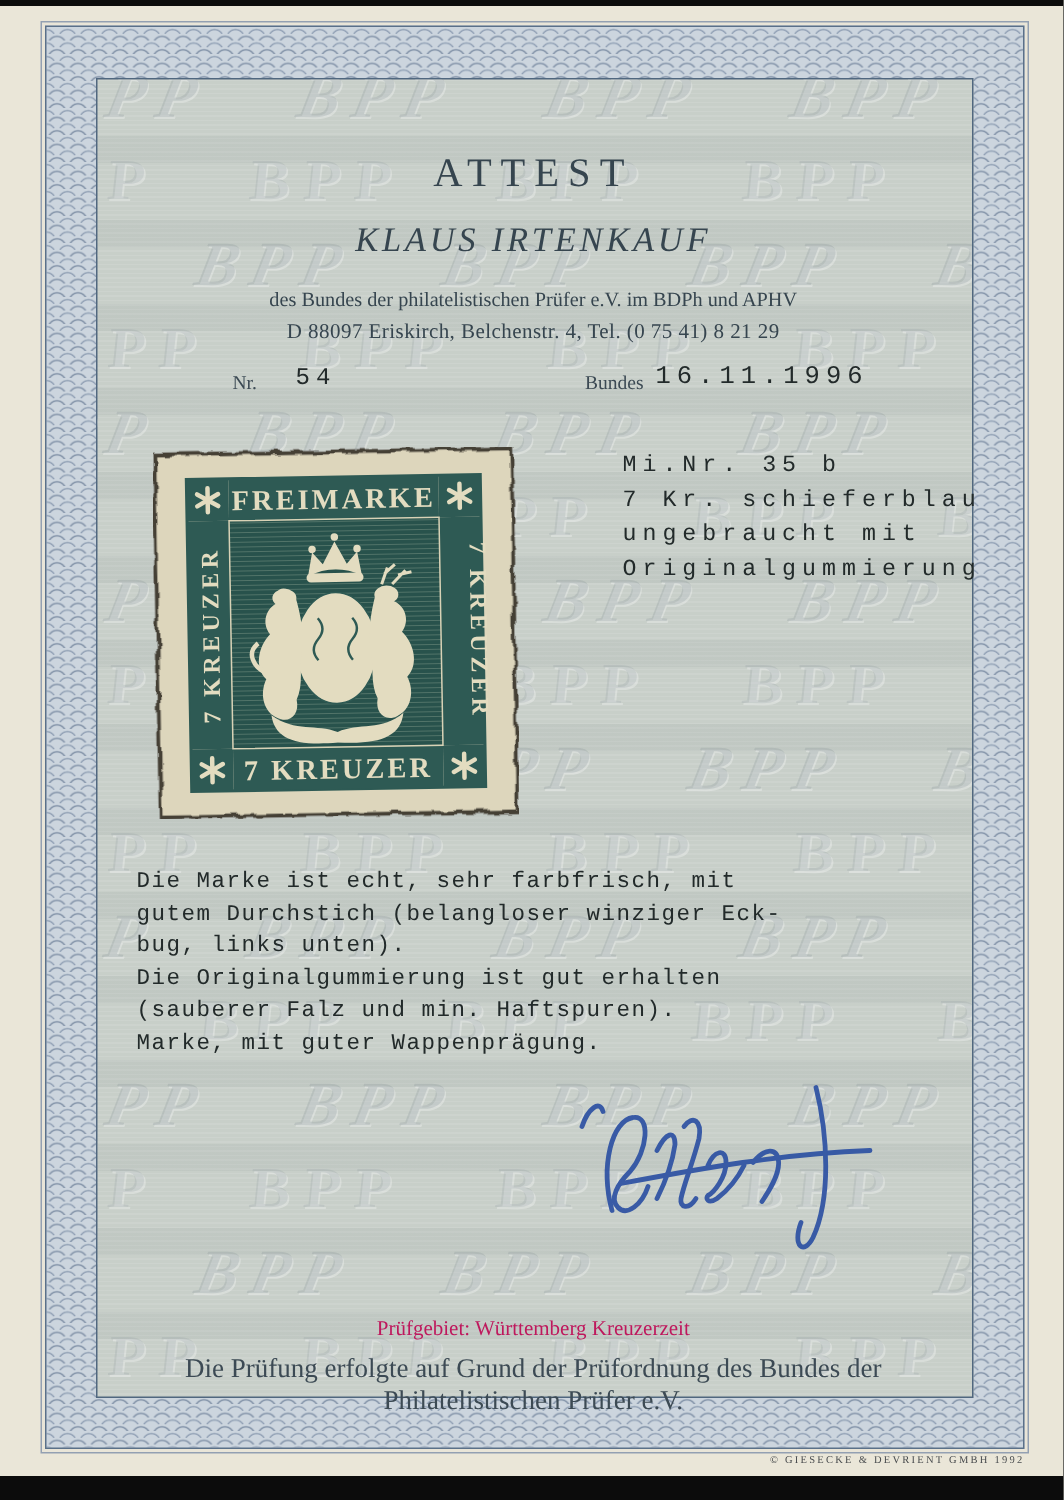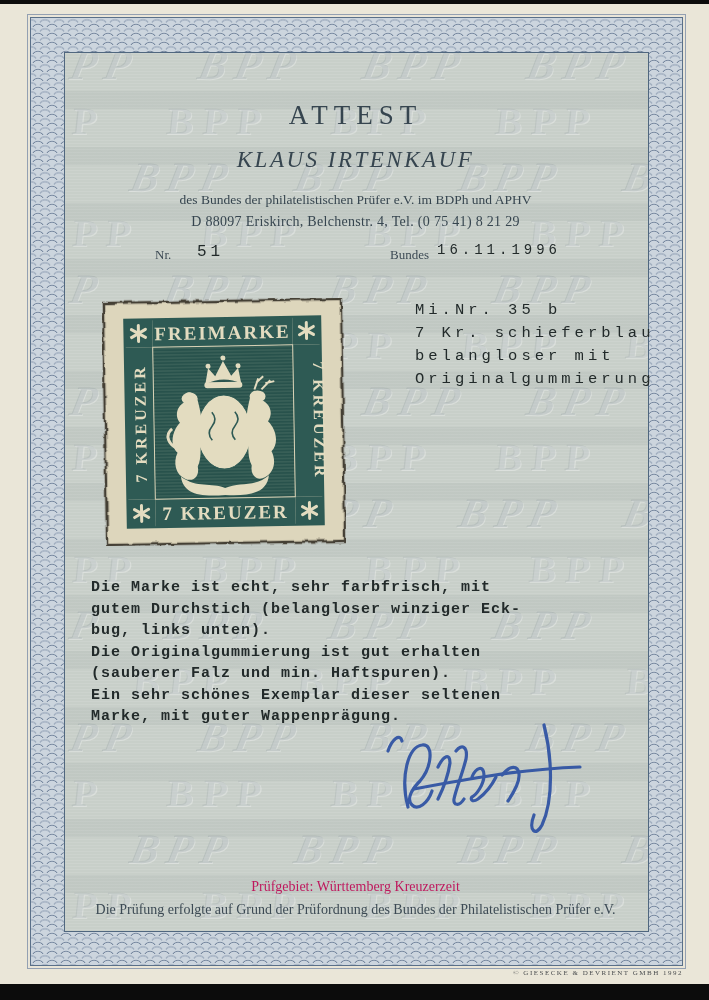--- a/index.html
+++ b/index.html
@@ -36,25 +36,25 @@
   .abs{position:absolute;}
   .head{color:#36454f;}
   .title{top:100px;font-size:27px;letter-spacing:6px;}
   .name{top:147px;font-size:23px;letter-spacing:2.5px;font-style:italic;}
   .role{top:172px;font-size:14px;}
   .org{top:192px;font-size:13.5px;}
   .addr{top:214px;font-size:14px;letter-spacing:.3px;}
   .small-label{font-size:13px;color:#3c4a54;}
   .type{font-family:"Liberation Mono","DejaVu Sans Mono",monospace;color:#222a2a;}
   .nr-val{font-size:16px;letter-spacing:4px;}
-  .date-val{font-size:14px;letter-spacing:4px;}
+  .date-val{font-size:17px;letter-spacing:4px;}
   .desc{line-height:23px;font-size:15.5px;letter-spacing:4px;margin-left:37px;}
-  .body-text{line-height:21.5px;font-size:15px;letter-spacing:1px;font-weight:bold;}
+  .body-text{line-height:21.5px;font-size:15px;letter-spacing:1px;}
   .foot1{top:879px;font-size:14px;color:#be185d;}
-  .foot2{top:902px;font-size:14px;color:#3c4a54;}
+  .foot2{top:902px;font-size:18px;color:#3c4a54;}
   .copyright{top:969px;left:340px;width:343px;text-align:right;
     font-family:Liberation Serif, serif;font-size:7px;letter-spacing:1.5px;color:#4a4d4f;}
   svg text{font-family:"Liberation Serif","DejaVu Serif",serif;font-weight:bold;}
 </style>
 </head>
 <body>
 
 <div class="photo">
   <div class="strip top abs"></div>
   <div class="strip bottom abs"></div>
@@ -83,21 +83,21 @@
   </div>
 
   <div class="content">
 
     <div class="abs ctr head title">ATTEST</div>
     <div class="abs ctr head name">KLAUS IRTENKAUF</div>
     <div class="abs ctr head org">des Bundes der philatelistischen Prüfer e.V. im BDPh und APHV</div>
     <div class="abs ctr head addr">D 88097 Eriskirch, Belchenstr. 4,  Tel. (0 75 41) 8 21 29</div>
 
     <div class="abs small-label" style="left:155px;top:247px;">Nr.</div>
-    <div class="abs type nr-val" style="left:197px;top:243px;">51</div>
+    <div class="abs type nr-val" style="left:197px;top:243px;">54</div>
     <div class="abs small-label" style="left:390px;top:247px;">Bundes</div>
     <div class="abs type date-val" style="left:437px;top:242px;">16.11.1996</div>
 
     <svg class="abs" style="left:102px;top:298px;" width="244" height="248" viewBox="0 0 244 248">
       <defs>
         <filter id="rough" x="-6%" y="-6%" width="112%" height="112%">
           <feTurbulence type="fractalNoise" baseFrequency="0.09" numOctaves="2" result="n"></feTurbulence>
           <feDisplacementMap in="SourceGraphic" in2="n" scale="5"></feDisplacementMap>
         </filter>
         <pattern id="engrave" width="6" height="3.2" patternUnits="userSpaceOnUse">
@@ -164,31 +164,30 @@
               <path d="M160,92 l9,-9 m-5,3 l9,-2"></path>
           </g>
           <path d="M78,178 C94,190 108,184 122,190 C136,184 152,190 166,178 C164,194 150,199 122,197 C94,199 80,194 78,178 Z" fill="#e3dcc0"></path>
         </g>
       </g>
     </svg>
 
     <div class="abs type desc" style="left:378px;top:299px;">
       <div>Mi.Nr. 35 b</div>
       <div>7 Kr. schieferblau</div>
-      <div>belangloser mit</div>
+      <div>ungebraucht mit</div>
       <div>Originalgummierung</div>
     </div>
 
     <div class="abs type body-text" style="left:91px;top:577px;">
       <div>Die Marke ist echt, sehr farbfrisch, mit</div>
       <div>gutem Durchstich (belangloser winziger Eck-</div>
       <div>bug, links unten).</div>
       <div>Die Originalgummierung ist gut erhalten</div>
       <div>(sauberer Falz und min. Haftspuren).</div>
-      <div>Ein sehr schönes Exemplar dieser seltenen</div>
       <div>Marke, mit guter Wappenprägung.</div>
     </div>
 
     <svg class="abs" style="left:372px;top:715px;" width="220" height="128" viewBox="0 0 220 128">
       <g fill="none" stroke="#2d51a3" stroke-width="3.2" stroke-linecap="round" opacity="0.92">
         <path d="M16,36 C20,24 28,18 30,26"></path>
         <path d="M36,92 C28,62 36,32 50,30 C62,28 60,52 48,66 C40,74 34,84 40,90 C46,96 56,88 60,76"></path>
         <path d="M66,52 C72,40 78,38 78,48 C76,62 70,76 66,84"></path>
         <path d="M84,36 C90,28 96,32 94,44 C90,60 84,74 82,84 C81,90 87,92 92,84"></path>
         <path d="M100,62 C104,52 112,50 112,60 C112,70 104,80 100,82 C98,84 100,88 106,84 C114,78 120,70 124,62"></path>

